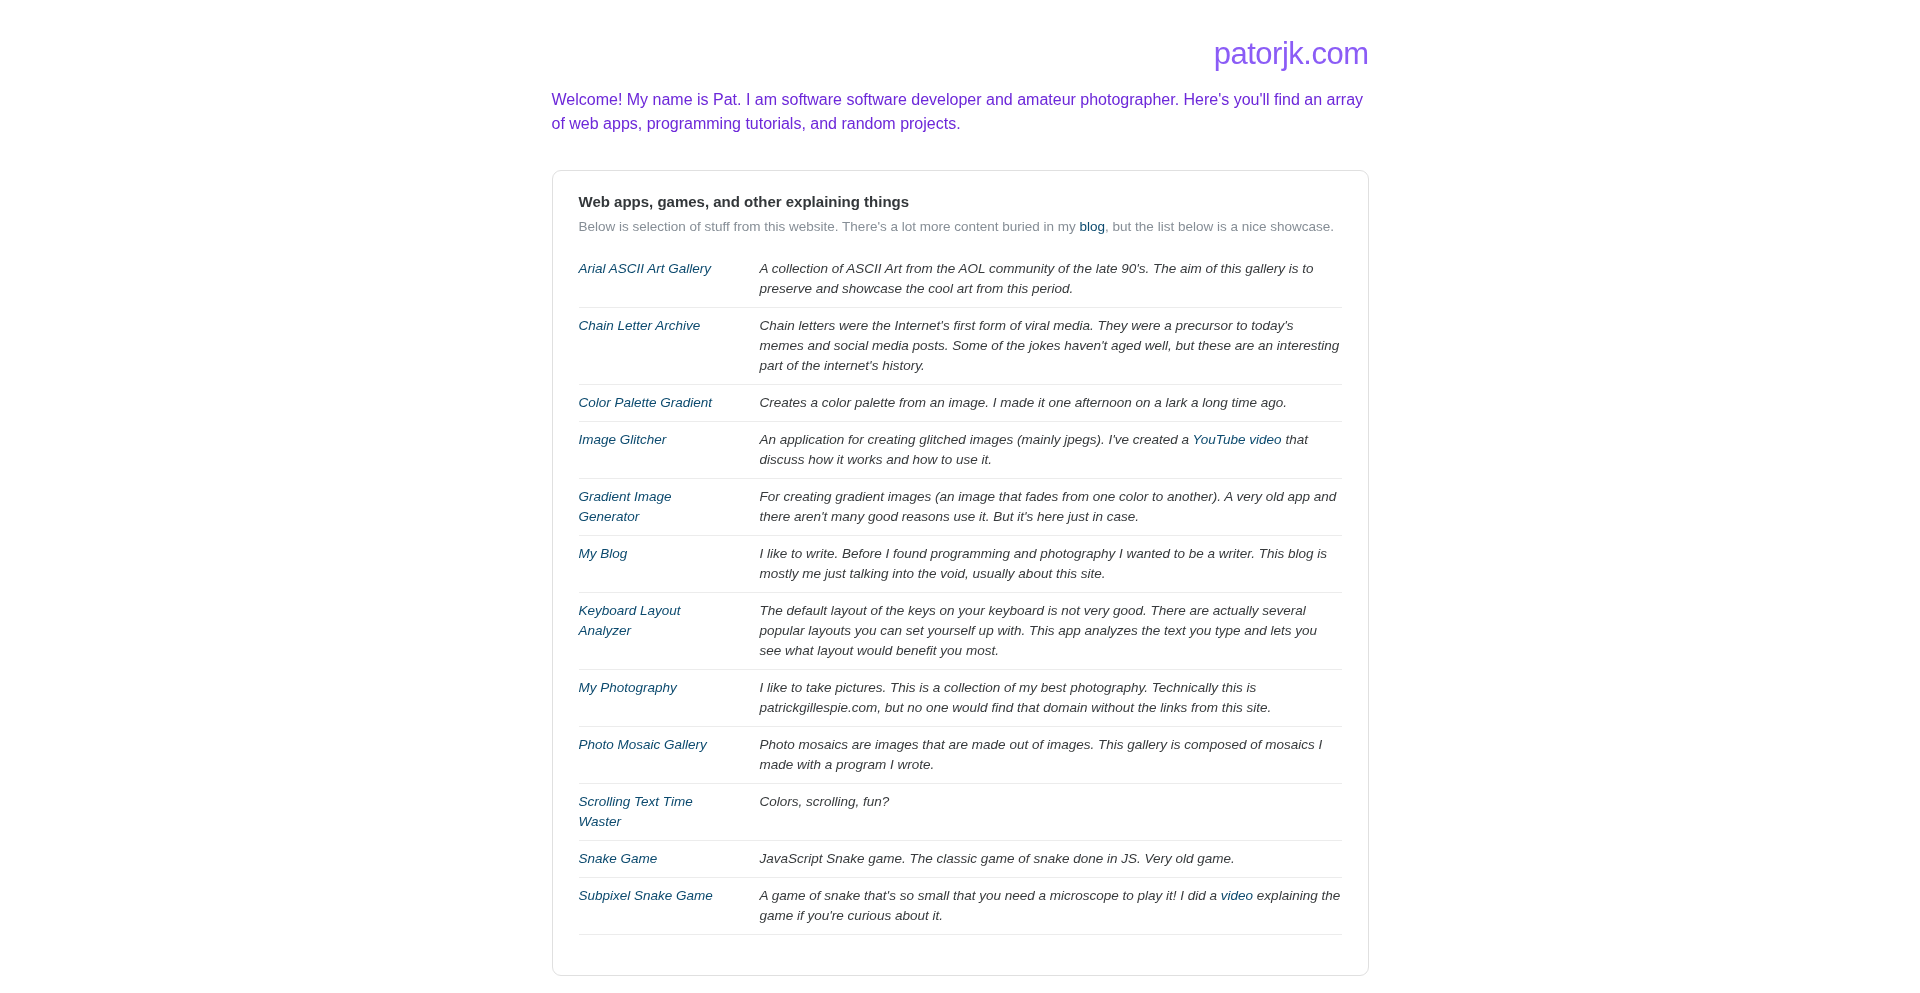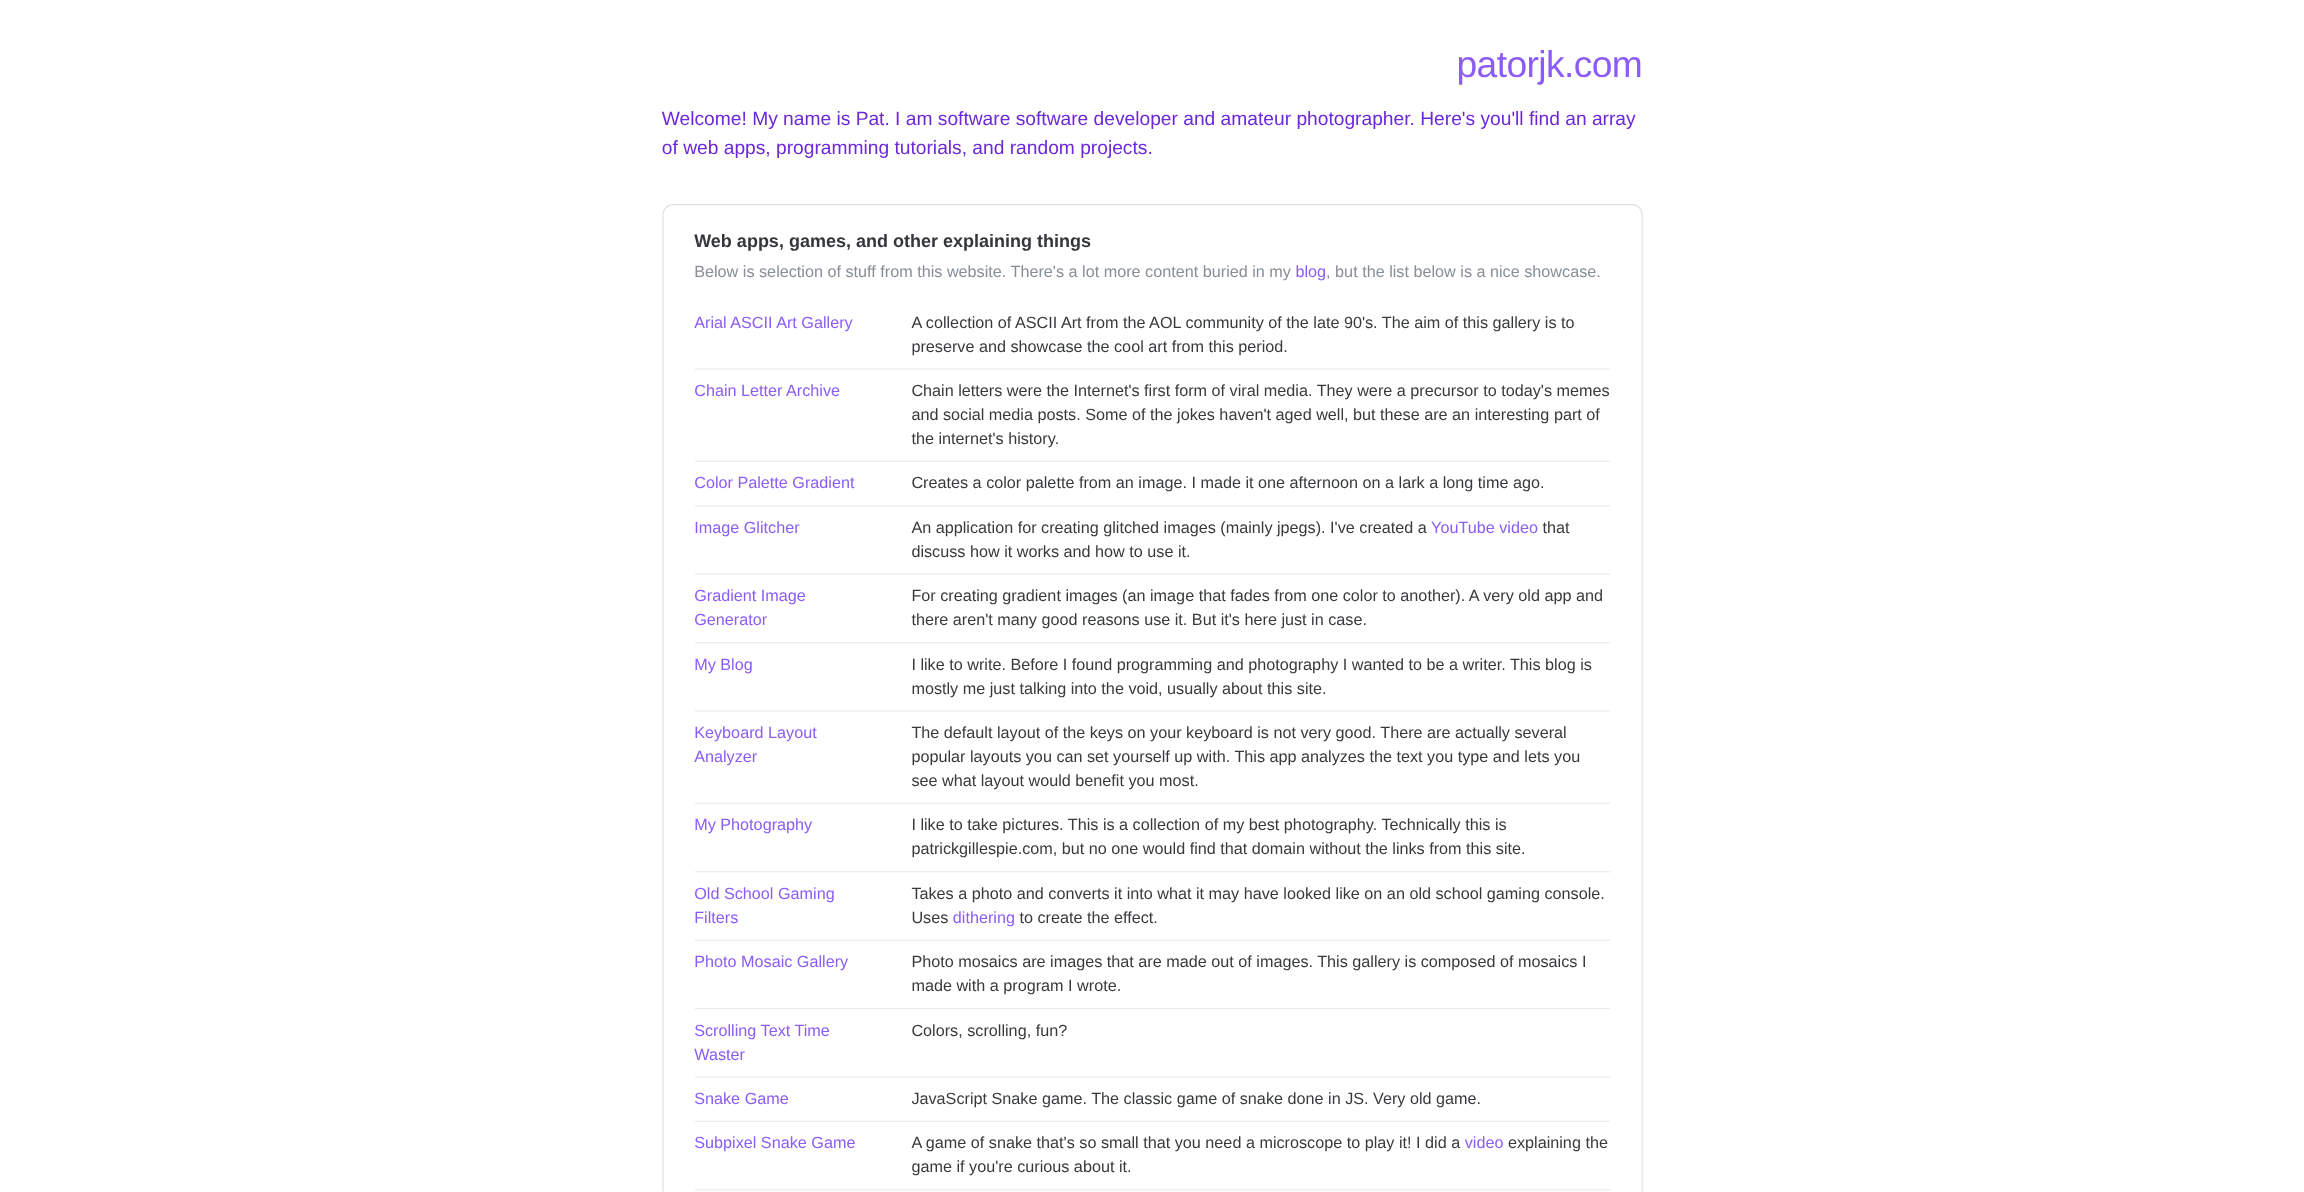--- a/index.html
+++ b/index.html
@@ -44,29 +44,30 @@
     font-weight: 700;
     color: #33373a;
   }
   p.card-subtitle {
     margin: 0 0 14px 0;
     font-size: 13.5px;
     line-height: 20px;
     color: #868e96;
   }
   a {
-    color: #8b5cf6;
+    color: #0c4a6e;
     text-decoration: none;
     cursor: pointer;
   }
   table.apps-table {
     width: 100%;
     border-collapse: collapse;
     font-size: 13.5px;
     line-height: 20px;
+    font-style: italic;
   }
   table.apps-table td {
     padding: 8px 0;
     vertical-align: top;
     border-bottom: 1px solid #ececec;
   }
   td.link-cell {
     width: 156px;
     padding-right: 25px !important;
   }
@@ -117,24 +118,20 @@
           </tr>
           <tr>
             <td class="link-cell"><a>Keyboard Layout Analyzer</a></td>
             <td class="desc-cell"><span>The default layout of the keys on your keyboard is not very good. There are actually several popular layouts you can set yourself up with. This app analyzes the text you type and lets you see what layout would benefit you most.</span></td>
           </tr>
           <tr>
             <td class="link-cell"><a>My Photography</a></td>
             <td class="desc-cell"><span>I like to take pictures. This is a collection of my best photography. Technically this is patrickgillespie.com, but no one would find that domain without the links from this site.</span></td>
           </tr>
           <tr>
-            <td class="link-cell"><a>Old School Gaming Filters</a></td>
-            <td class="desc-cell"><span>Takes a photo and converts it into what it may have looked like on an old school gaming console. Uses </span><a>dithering</a><span> to create the effect.</span></td>
-          </tr>
-          <tr>
             <td class="link-cell"><a>Photo Mosaic Gallery</a></td>
             <td class="desc-cell"><span>Photo mosaics are images that are made out of images. This gallery is composed of mosaics I made with a program I wrote.</span></td>
           </tr>
           <tr>
             <td class="link-cell"><a>Scrolling Text Time Waster</a></td>
             <td class="desc-cell"><span>Colors, scrolling, fun?</span></td>
           </tr>
           <tr>
             <td class="link-cell"><a>Snake Game</a></td>
             <td class="desc-cell"><span>JavaScript Snake game. The classic game of snake done in JS. Very old game.</span></td>

